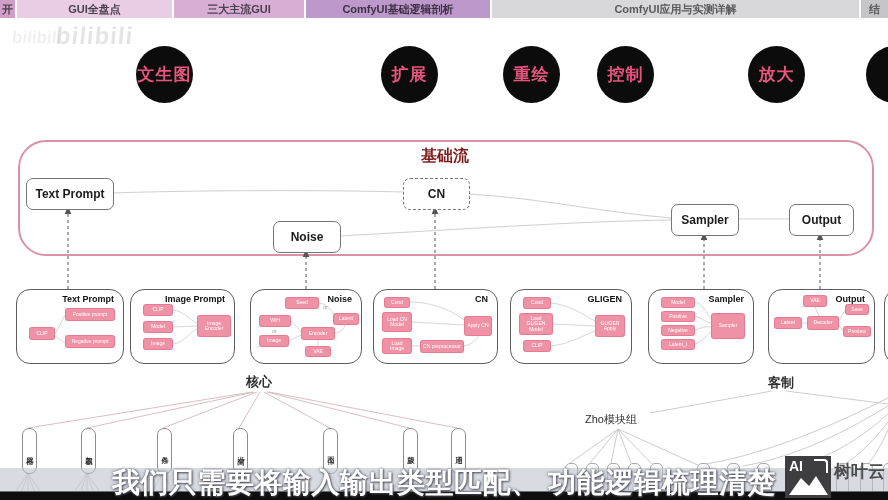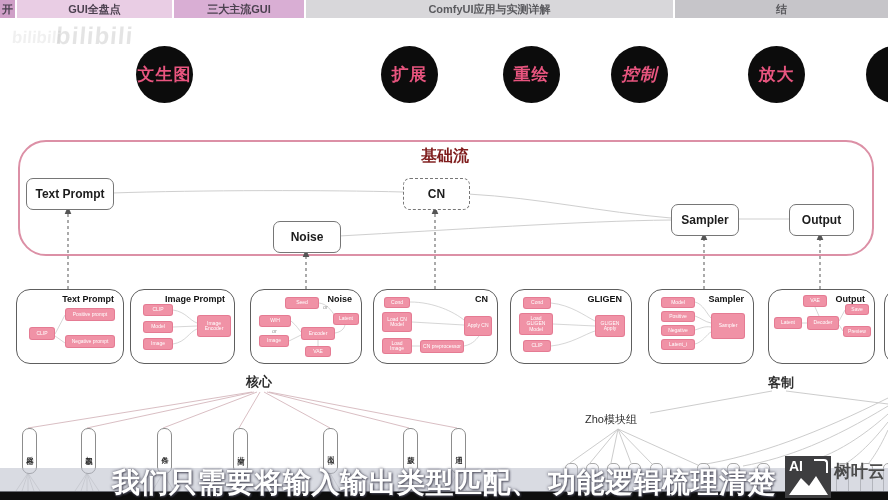--- a/index.html
+++ b/index.html
@@ -72,41 +72,44 @@
   <div class="topbar">
     <div class="tab" style="width:15px;background:#cf9fc7;">
         <span>开</span>
       </div>
     <div class="tab" style="width:155px;background:#e9cde4;">
         <span>GUI全盘点</span>
       </div>
     <div class="tab" style="width:130px;background:#d9aed4;">
         <span>三大主流GUI</span>
       </div>
+    <div class="tab" style="width:184px;background:#bd98cb;color:#3d3044;">
+        <span>ComfyUI基础逻辑剖析</span>
+      </div>
     <div class="tab" style="width:367px;background:#d8d7da;color:#5a5a5e;">
         <span>ComfyUI应用与实测详解</span>
       </div>
     <div class="tab" style="flex:1;background:#c6c5c9;color:#5a5a5e;">
         <span>结</span>
       </div>
   </div>
 
   <div class="bili">bilibili</div>
   <div class="bili2">bilibili</div>
 
   <div class="circle" style="left:136px;">
       <span>文生图</span>
     </div>
   <div class="circle" style="left:381px;">
       <span>扩展</span>
     </div>
   <div class="circle" style="left:503px;text-align:right;">
       <span>重绘</span>
     </div>
-  <div class="circle" style="left:611px;font-style:italic;">
+  <div class="circle" style="left:597px;">
       <span>控制</span>
     </div>
   <div class="circle" style="left:748px;">
       <span>放大</span>
     </div>
   <div class="circle" style="left:866px;">
       <span></span>
     </div>
 
   <svg class="wires" width="888" height="500">

